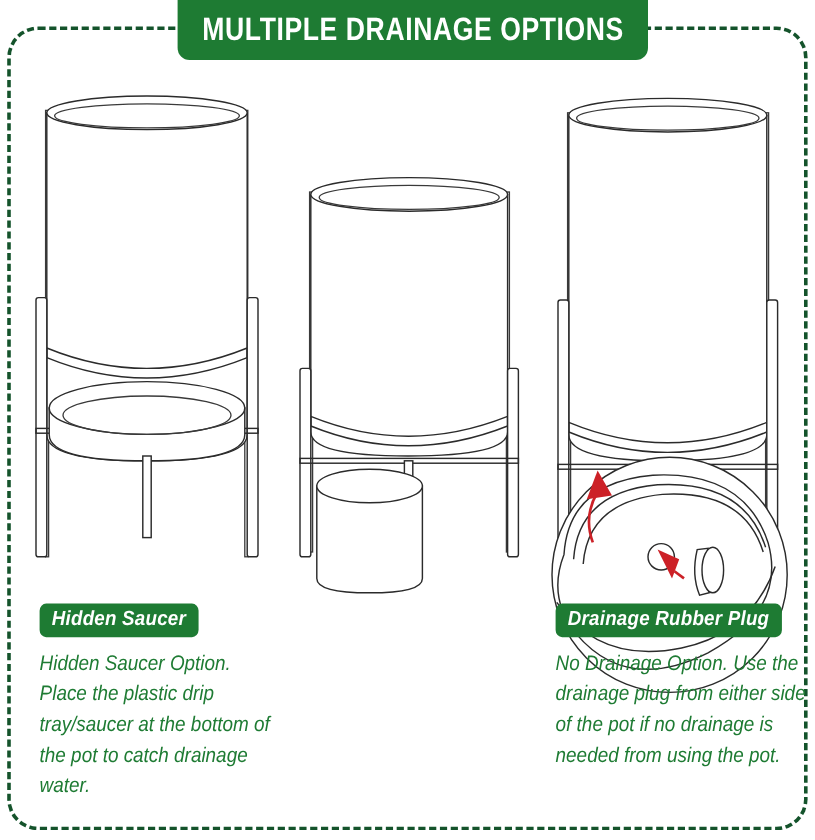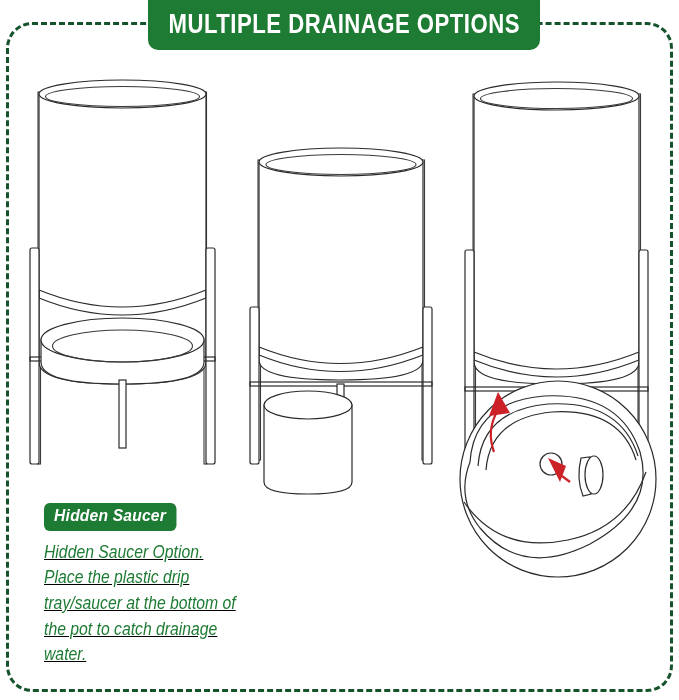--- a/index.html
+++ b/index.html
@@ -76,21 +76,21 @@
     position: absolute;
     left: 0;
     top: 503px;
     width: 679px;
     height: 180px;
   }
   .caption {
     position: absolute;
     top: 0;
   }
-  #caption-1 { left: 44px;  width: 200px; text-decoration: underline; }
+  #caption-1 { left: 33px;  width: 200px; }
   #caption-2 { left: 255px; width: 205px; }
   #caption-3 { left: 463px; width: 210px; }
 
   .pill {
     display: inline-block;
     background: #1e7b33;
     color: #ffffff;
     border-radius: 6px;
     padding: 3px 11px 5px 11px;
     font-family: "Liberation Sans Narrow", "Liberation Sans", sans-serif;
@@ -259,14 +259,18 @@
 </div>
 
 <div id="captions">
 
   <div class="caption" id="caption-1">
     <div class="pill">Hidden Saucer</div>
     <div class="body-text">Hidden Saucer Option. Place the plastic drip tray/saucer at the bottom of the pot to catch drainage water.</div>
   </div>
 
 
+  <div class="caption" id="caption-3">
+    <div class="pill">Drainage Rubber Plug</div>
+    <div class="body-text">No Drainage Option. Use the drainage plug from either side of the pot if no drainage is needed from using the pot.</div>
+  </div>
 
 </div>
 
 </body></html>

